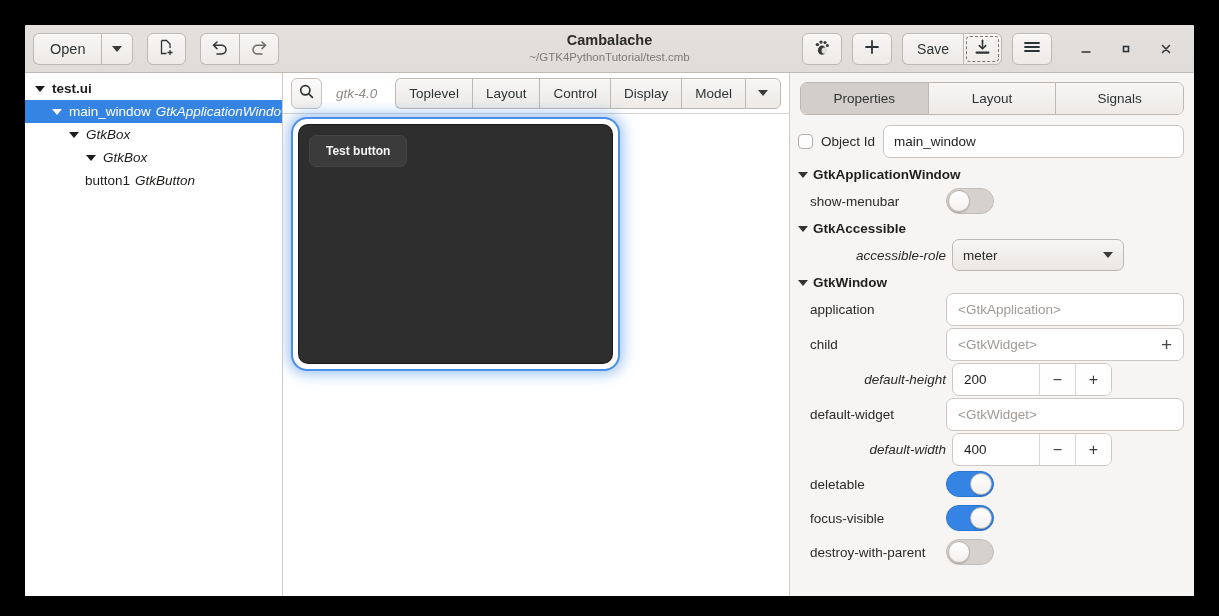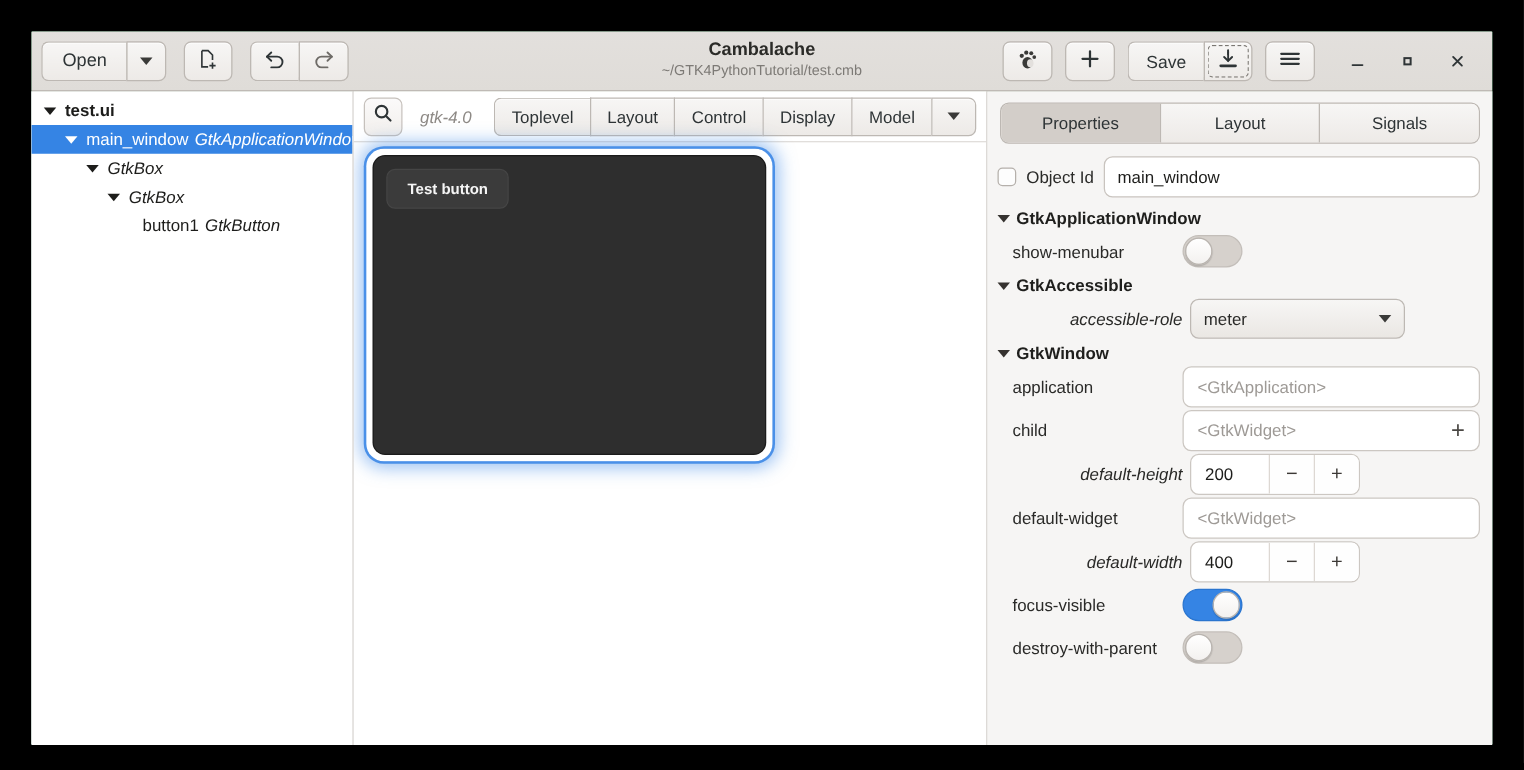--- a/index.html
+++ b/index.html
@@ -336,21 +336,21 @@
     cursor: pointer;
   }
 
   .spin {
     display: flex;
     border: 1px solid #ccc7c2;
     border-radius: 7px;
     overflow: hidden;
     background: #ffffff;
     height: 33px;
-    width: 136px;
+    width: 160px;
   }
   .spin .sv { flex: 1; display:flex; align-items:center; padding: 0 11px; font-size: 13.5px; color:#1d1d1b; }
   .spin .sb {
     width: 36px;
     display: flex; align-items: center; justify-content: center;
     border-left: 1px solid #ddd8d3;
     background: #fefefe;
     font-size: 16px; color: #3c3936;
     cursor: pointer;
   }
@@ -491,21 +491,21 @@
       <div class="tree-row" style="padding-left:44px;">
         <span class="tw-arrow"></span>
         <span class="tw-type" style="margin-left:0;">GtkBox</span>
       </div>
 
       <div class="tree-row" style="padding-left:61px;">
         <span class="tw-arrow"></span>
         <span class="tw-type" style="margin-left:0;">GtkBox</span>
       </div>
 
-      <div class="tree-row" style="padding-left:89px;">
+      <div class="tree-row" style="padding-left:44px;margin-left:16px;">
         <span class="tw-name">button1</span>
         <span class="tw-type">GtkButton</span>
       </div>
     </div>
 
     <div class="canvas-pane">
 
       <div class="canvas-toolbar">
         <div class="search-btn">
           <span>
@@ -629,31 +629,39 @@
           <span class="prop-label ital">default-width</span>
           <span class="prop-ctrl">
             <span class="spin">
               <span class="sv">400</span>
               <span class="sb">−</span>
               <span class="sb">+</span>
             </span>
           </span>
         </div>
 
-
-        <div class="prop-row">
-          <span class="prop-label">focus-visible</span>
+        <div class="prop-row">
+          <span class="prop-label">deletable</span>
           <span class="prop-ctrl">
             <span class="toggle on">
                 <span class="knob"></span>
               </span>
           </span>
         </div>
 
         <div class="prop-row">
+          <span class="prop-label">focus-visible</span>
+          <span class="prop-ctrl">
+            <span class="toggle on">
+                <span class="knob"></span>
+              </span>
+          </span>
+        </div>
+
+        <div class="prop-row">
           <span class="prop-label">destroy-with-parent</span>
           <span class="prop-ctrl">
             <span class="toggle">
                 <span class="knob"></span>
               </span>
           </span>
         </div>
 
       </div>
     </div>

